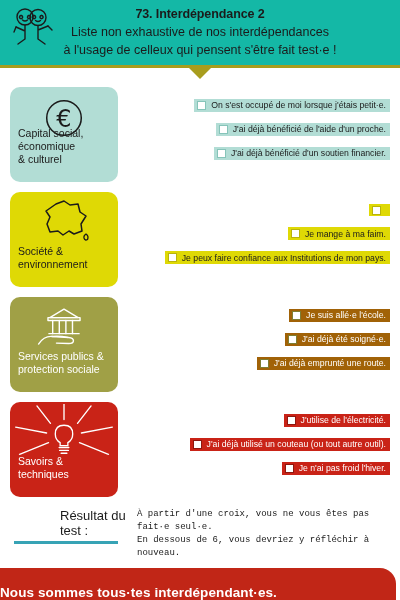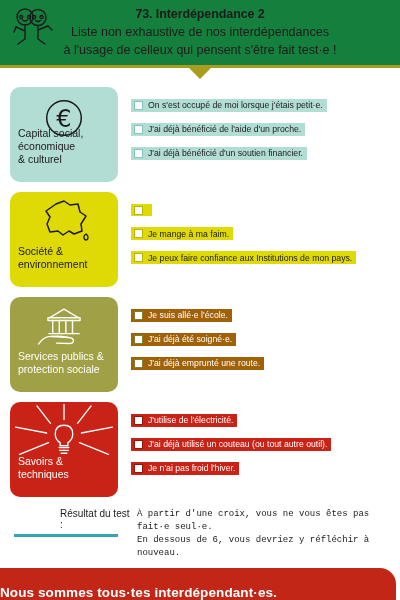--- a/index.html
+++ b/index.html
@@ -8,21 +8,21 @@
     background:#ffffff;
     font-family:"Liberation Sans", sans-serif;
     color:#1b1b1b;
     overflow:hidden;
     position:relative;
   }
 
   
   .header{
     position:relative;
-    background:#15803d;
+    background:#14b8a6;
     padding:6px 0 6px 0;
     text-align:center;
   }
   .header-underline{
     height:3px;background:#a89d1e;width:100%;
   }
   .header-arrow{
     width:0;height:0;margin:0 auto;
     border-left:11px solid transparent;
     border-right:11px solid transparent;
@@ -67,20 +67,21 @@
   .card-label{
     position:absolute;bottom:16px;left:8px;right:5px;
     font-size:10.5px;line-height:1.22;
   }
 
   .statements{
     flex:1;
     padding-left:13px;
     padding-top:9px;
     box-sizing:border-box;
+    text-align:right;
   }
   .statement{
     display:inline-flex;
     align-items:center;
     padding:1.5px 4px 1.5px 3px;
     margin-bottom:8px;
     box-sizing:border-box;
   }
   .statement .box{
     width:9px;height:9px;
@@ -119,21 +120,21 @@
   .t-savoirs .txt{color:#ffffff;}
 
   
   .result{
     display:flex;
     padding:6px 10px 0 14px;
     margin-top:3px;
   }
   .result-left{flex:0 0 120px;}
   .result-title{
-    font-size:10px;
+    font-size:13px;
     display:inline-block;
     padding-left:46px;
   }
   .result-rule{
     height:3px;background:#37a3b5;width:104px;margin-top:2px;
   }
   .result-right{
     flex:1;padding-left:3px;
   }
   .result-line{

